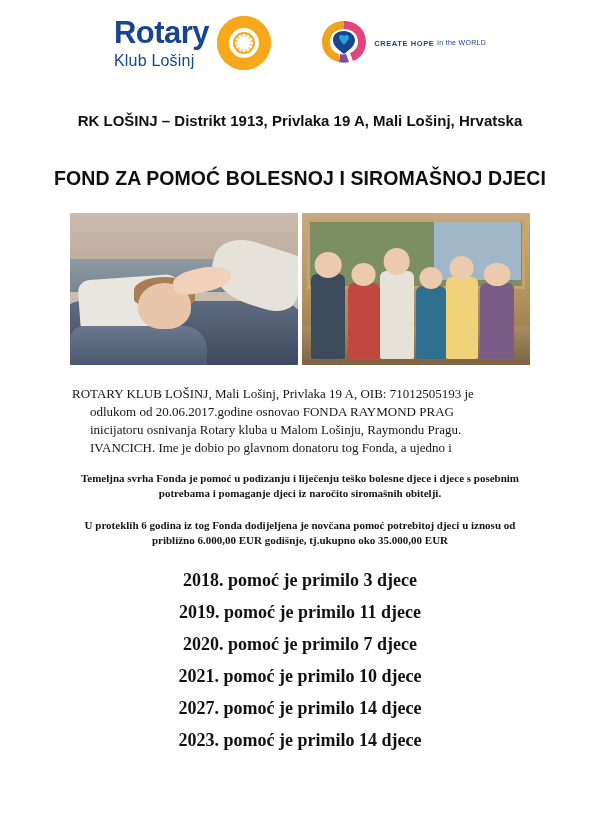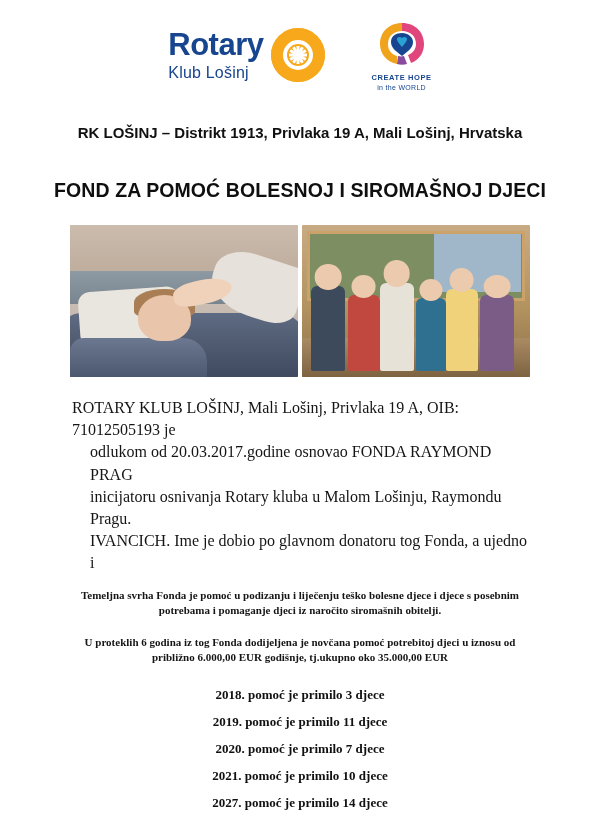--- a/index.html
+++ b/index.html
@@ -20,21 +20,21 @@
     height: 823px;
     background: #ffffff;
   }
 
   
   .logo-row {
     display: flex;
     align-items: center;
     justify-content: center;
     gap: 46px;
-    padding-top: 16px;
+    padding-top: 4px;
     height: 78px;
   }
   .rotary-logo {
     display: flex;
     align-items: center;
     gap: 8px;
   }
   .rotary-text {
     display: flex;
     flex-direction: column;
@@ -85,21 +85,21 @@
   .wheel-spoke {
     position: absolute;
     left: 50%; top: 50%;
     width: 3px; height: 18px;
     background: #ffffff;
     transform-origin: 50% 50%;
   }
 
   .hope-logo {
     display: flex;
-    flex-direction: column;
+    flex-direction: row;
     align-items: center;
     gap: 3px;
   }
   .hope-mark {
     position: relative;
     width: 54px;
     height: 50px;
   }
   .hope-caption1 {
     font-family: "Liberation Sans", sans-serif;
@@ -232,21 +232,21 @@
     border-radius: 50%;
   }
 
   
   .body-wrap {
     margin: 20px 72px 0 72px;
   }
   p.para {
     margin: 0 0 14px 0;
     font-family: "Liberation Serif", serif;
-    font-size: 16px;
+    font-size: 13px;
     line-height: 1.38;
     color: #151515;
   }
   p.intro {
     text-indent: 0;
     padding-left: 0;
   }
   p.intro .cont {
     display: block;
     padding-left: 18px;
@@ -259,21 +259,21 @@
     margin-bottom: 16px;
   }
   .years {
     margin: 6px 0 0 0;
     padding: 0;
     list-style: none;
   }
   .years li {
     font-family: "Liberation Serif", serif;
     font-weight: bold;
-    font-size: 13px;
+    font-size: 18px;
     text-align: center;
     padding: 5.5px 0;
     color: #111;
   }
 </style>
 </head>
 <body>
 
 <div class="page">
 
@@ -346,21 +346,21 @@
         </div>
       <div class="kid" style="left:78%; width:15%; height:50%; background:#7b5c86;">
           <span class="head"></span>
         </div>
     </div>
   </div>
 
   <div class="body-wrap">
     <p class="para intro">
       <span>ROTARY KLUB LOŠINJ, Mali Lošinj,  Privlaka 19 A, OIB: 71012505193 je</span>
-      <span class="cont">odlukom od  20.03.2017.godine osnovao FONDA RAYMOND PRAG</span>
+      <span class="cont">odlukom od  20.06.2017.godine osnovao FONDA RAYMOND PRAG</span>
       <span class="cont">inicijatoru osnivanja Rotary kluba u Malom Lošinju, Raymondu Pragu.</span>
       <span class="cont">IVANCICH. Ime je dobio po glavnom donatoru tog Fonda, a ujedno i</span>
     </p>
 
     <p class="para bold-center">Temeljna svrha Fonda je pomoć u podizanju i liječenju teško bolesne djece i djece s posebnim potrebama i pomaganje djeci iz naročito siromašnih obitelji.</p>
 
     <p class="para bold-center">U proteklih 6 godina iz tog Fonda dodijeljena je novčana pomoć potrebitoj djeci u iznosu od približno 6.000,00 EUR godišnje, tj.ukupno oko 35.000,00 EUR</p>
 
     <ul class="years">
       <li>2018. pomoć je primilo 3 djece</li>

